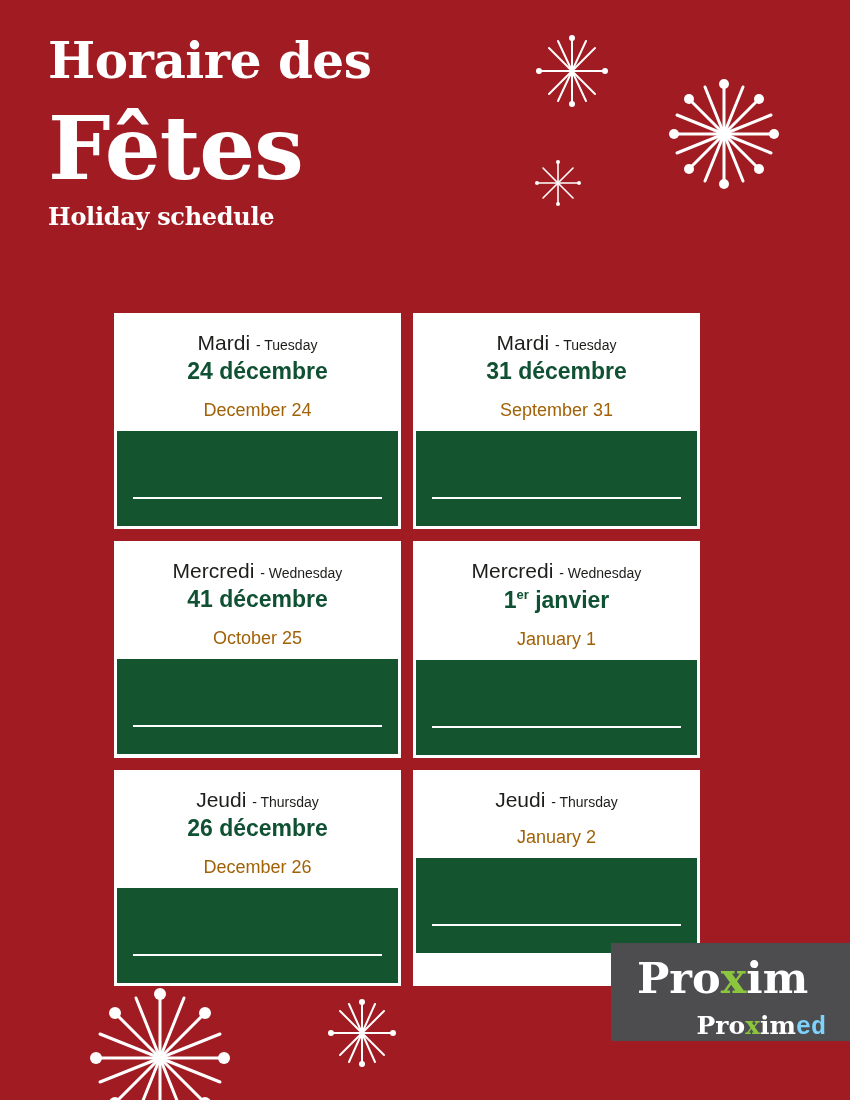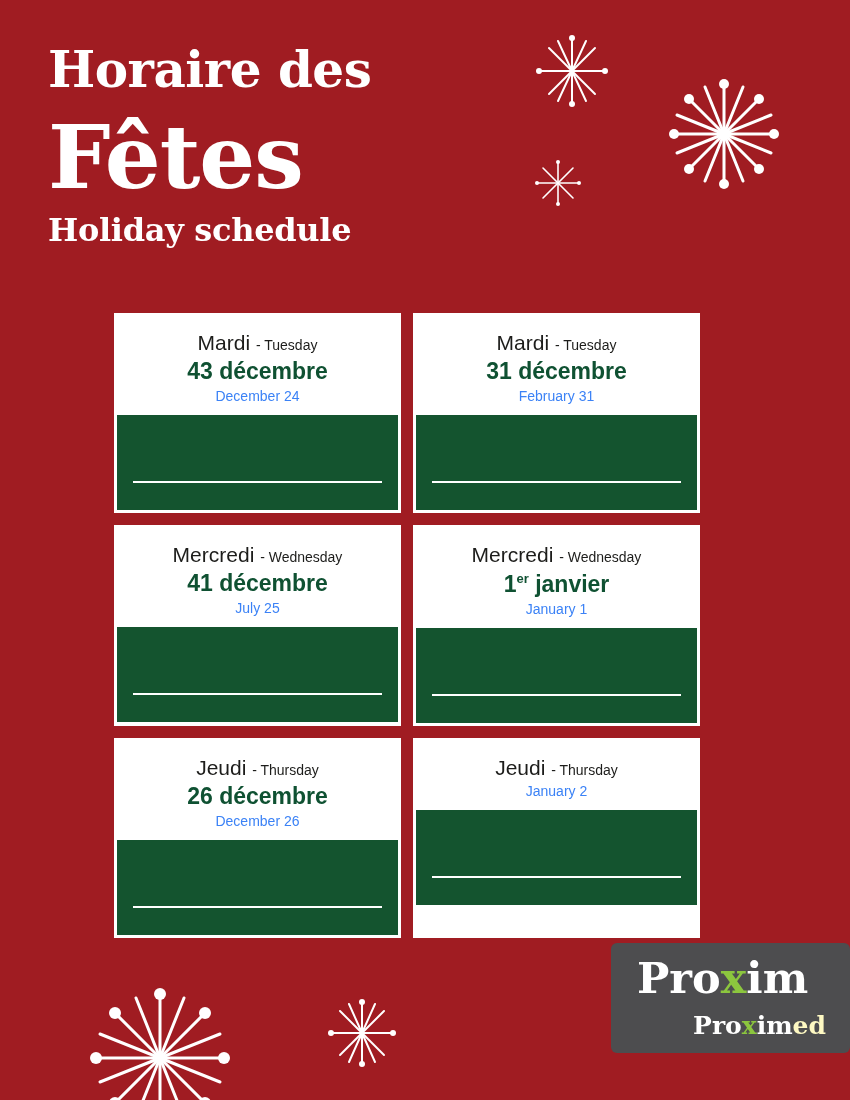--- a/index.html
+++ b/index.html
@@ -17,21 +17,21 @@
   .poster {
     position: absolute;
     inset: 0;
     background: #a01c22;
   }
 
   
   .header {
     position: absolute;
     left: 48px;
-    top: 45px;
+    top: 36px;
     width: 480px;
   }
   .title-line1 {
     font-family: "DejaVu Serif", "Liberation Serif", serif;
     font-weight: bold;
     font-size: 50px;
     line-height: 1.0;
     color: #ffffff;
     letter-spacing: -0.5px;
   }
@@ -40,21 +40,21 @@
     font-weight: bold;
     font-size: 88px;
     line-height: 1.05;
     color: #ffffff;
     margin-top: 16px;
     letter-spacing: -1px;
   }
   .subtitle {
     font-family: "DejaVu Serif", "Liberation Serif", serif;
     font-weight: bold;
-    font-size: 32px;
+    font-size: 24px;
     color: #ffffff;
     margin-top: 8px;
     letter-spacing: -0.3px;
   }
 
   
   .snow {
     position: absolute;
     pointer-events: none;
   }
@@ -101,23 +101,23 @@
     font-size: 23px;
     font-weight: bold;
     color: #0f5132;
     line-height: 1;
   }
   .date-fr sup {
     font-size: 13px;
     vertical-align: super;
   }
   .date-en {
-    margin-top: 6px;
-    font-size: 14px;
-    color: #3b82f6;
+    margin-top: 18px;
+    font-size: 18px;
+    color: #a16207;
     line-height: 1;
   }
   .card-bottom {
     background: #14542f;
     height: 95px;
     position: relative;
   }
   .write-line {
     position: absolute;
     left: 16px;
@@ -126,23 +126,22 @@
     height: 2px;
     background: #ffffff;
   }
 
   
   .logo-box {
     position: absolute;
     left: 611px;
     top: 943px;
     width: 239px;
-    height: 110px;
+    height: 98px;
     background: #4d4d4f;
-    border-radius: 6px;
   }
   .logo-main {
     position: absolute;
     left: 26px;
     top: 14px;
     font-family: "DejaVu Serif", "Liberation Serif", serif;
     font-weight: bold;
     font-size: 43px;
     color: #ffffff;
     letter-spacing: 0px;
@@ -153,21 +152,21 @@
     position: absolute;
     right: 24px;
     top: 70px;
     font-family: "DejaVu Serif", "Liberation Serif", serif;
     font-weight: bold;
     font-size: 25px;
     color: #ffffff;
     line-height: 1;
   }
   .logo-sub .x-accent { color: #8cc63e; }
-  .logo-sub .ed-accent { color: #fef9c3; }
+  .logo-sub .ed-accent { color: #7dd3fc; font-family: Liberation Mono, monospace; }
 </style>
 </head>
 <body>
 
 <div class="poster">
 
   <div class="header">
     <div class="title-line1">Horaire des</div>
     <div class="title-line2">Fêtes</div>
     <div class="subtitle">Holiday schedule</div>
@@ -310,50 +309,50 @@
   </div>
 
   <div class="grid">
 
     <div class="card">
       <div class="card-top">
         <div class="day-line">
           <span class="day-fr">Mardi</span>
           <span class="day-en">- Tuesday</span>
         </div>
-        <div class="date-fr"><span>43 décembre</span></div>
+        <div class="date-fr"><span>24 décembre</span></div>
         <div class="date-en">December 24</div>
       </div>
       <div class="card-bottom">
         <div class="write-line"></div>
       </div>
     </div>
 
     <div class="card">
       <div class="card-top">
         <div class="day-line">
           <span class="day-fr">Mardi</span>
           <span class="day-en">- Tuesday</span>
         </div>
         <div class="date-fr"><span>31 décembre</span></div>
-        <div class="date-en">February 31</div>
+        <div class="date-en">September 31</div>
       </div>
       <div class="card-bottom">
         <div class="write-line"></div>
       </div>
     </div>
 
     <div class="card">
       <div class="card-top">
         <div class="day-line">
           <span class="day-fr">Mercredi</span>
           <span class="day-en">- Wednesday</span>
         </div>
         <div class="date-fr"><span>41 décembre</span></div>
-        <div class="date-en">July 25</div>
+        <div class="date-en">October 25</div>
       </div>
       <div class="card-bottom">
         <div class="write-line"></div>
       </div>
     </div>
 
     <div class="card">
       <div class="card-top">
         <div class="day-line">
           <span class="day-fr">Mercredi</span>

